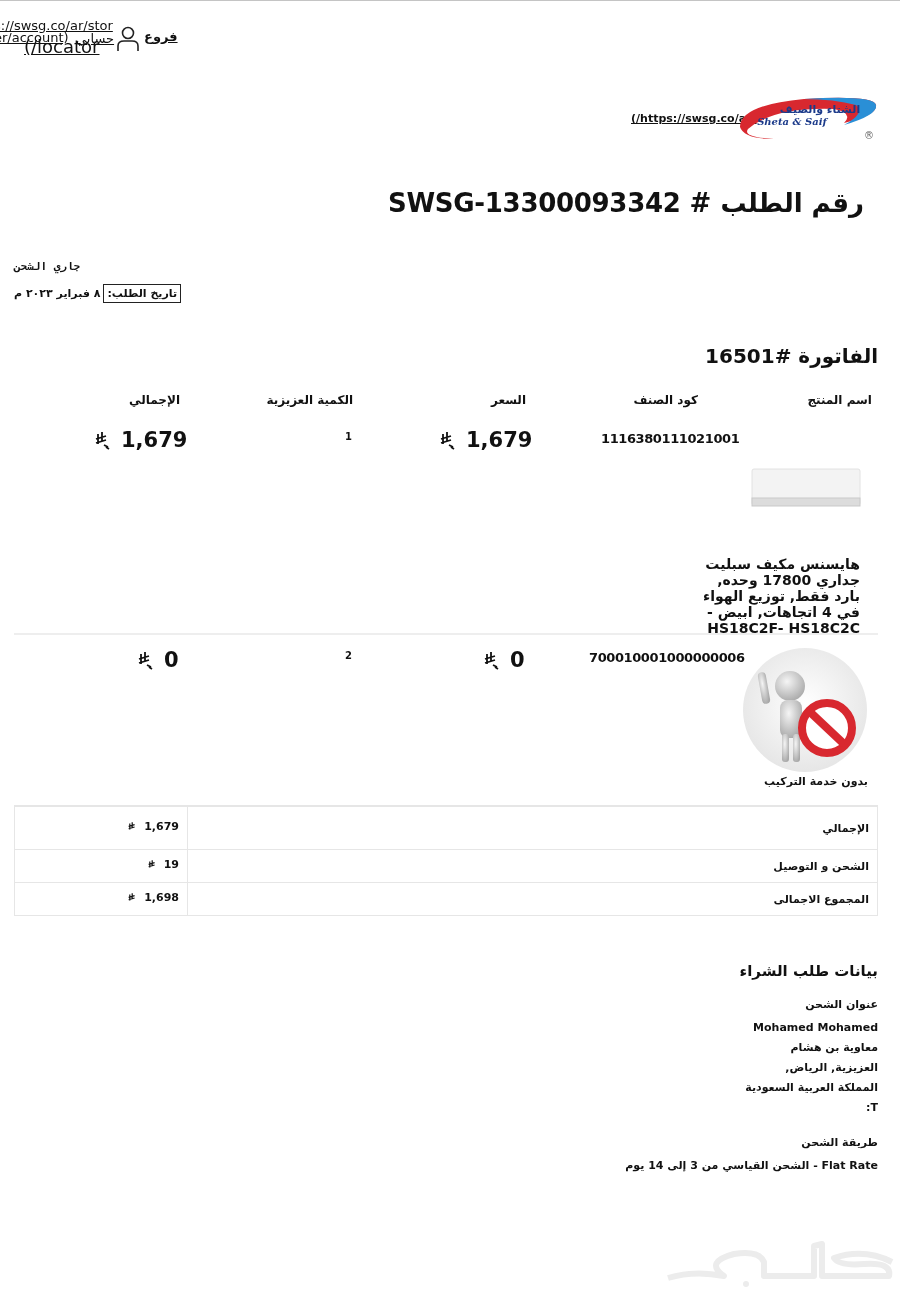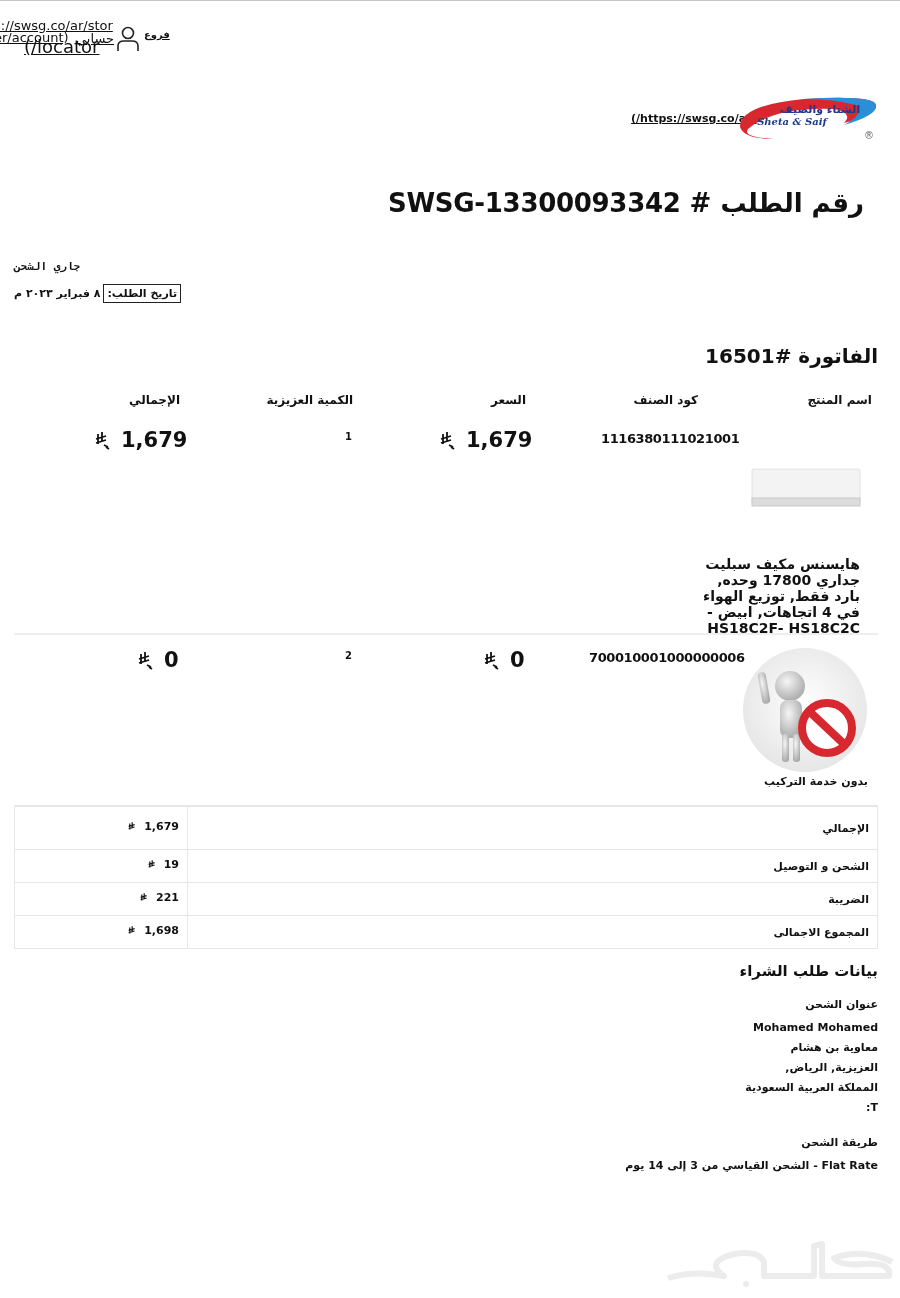--- a/index.html
+++ b/index.html
@@ -11,21 +11,21 @@
   .topline { position:absolute; left:0; top:0; width:900px; height:1px; background:#c4c4c4; }
   .abs { position:absolute; }
   a.link { color:#111; text-decoration:underline; }
 
   
   .hdr-url { left:-6px; top:20px; font-size:13px; line-height:12px; width:125px; white-space:nowrap; overflow:hidden; }
   .hdr-url span { display:block; }
   .hdr-loc { left:24px; top:36px; font-size:18px; }
   .hdr-account { left:76px; top:31px; font-size:13px; }
   .user-icon { left:114px; top:24px; width:28px; height:28px; }
-  .branches { left:144px; top:29px; font-size:10px; font-weight:bold; }
+  .branches { left:144px; top:29px; font-size:13px; font-weight:bold; }
 
   .logo-link { left:631px; top:112px; font-size:11px; font-weight:bold; }
   .logo { left:734px; top:93px; width:146px; height:50px; }
 
   .order-title { right:36px; top:188px; font-size:26px; font-weight:bold; direction:rtl; letter-spacing:-0.3px; }
 
   .status { left:14px; top:260px; font-size:11px; font-weight:bold; direction:rtl;font-family:Liberation Mono, monospace; }
   .date-row { left:14px; top:284px; font-size:11px; font-weight:bold; direction:rtl; display:flex; align-items:center; }
   .date-box { border:1px solid #222; border-radius:0; padding:2px 3px; margin-left:0; }
 
@@ -175,29 +175,20 @@
             </svg>
             <span>19</span>
           </span></td>
     <td class="lbl">الشحن و التوصيل</td>
   </tr>
   <tr>
     <td class="val"><span class="valwrap">
             <svg class="small-sar" viewBox="0 0 20 20">
               <path d="M3 4 V14 M7 2 V12 M1 9 L11 6 M1 13 L11 10" stroke="#111" stroke-width="2" fill="none"></path>
             </svg>
-            <span>221</span>
-          </span></td>
-    <td class="lbl">الضريبة</td>
-  </tr>
-  <tr>
-    <td class="val"><span class="valwrap">
-            <svg class="small-sar" viewBox="0 0 20 20">
-              <path d="M3 4 V14 M7 2 V12 M1 9 L11 6 M1 13 L11 10" stroke="#111" stroke-width="2" fill="none"></path>
-            </svg>
             <span>1,698</span>
           </span></td>
     <td class="lbl">المجموع الاجمالى</td>
   </tr>
 </tbody>
   </table>
 
 <div class="abs sec-title">بيانات طلب الشراء</div>
 <div class="abs addr" style="top:998px">عنوان الشحن</div>
 <div class="abs addr" style="top:1021px">Mohamed Mohamed</div>

